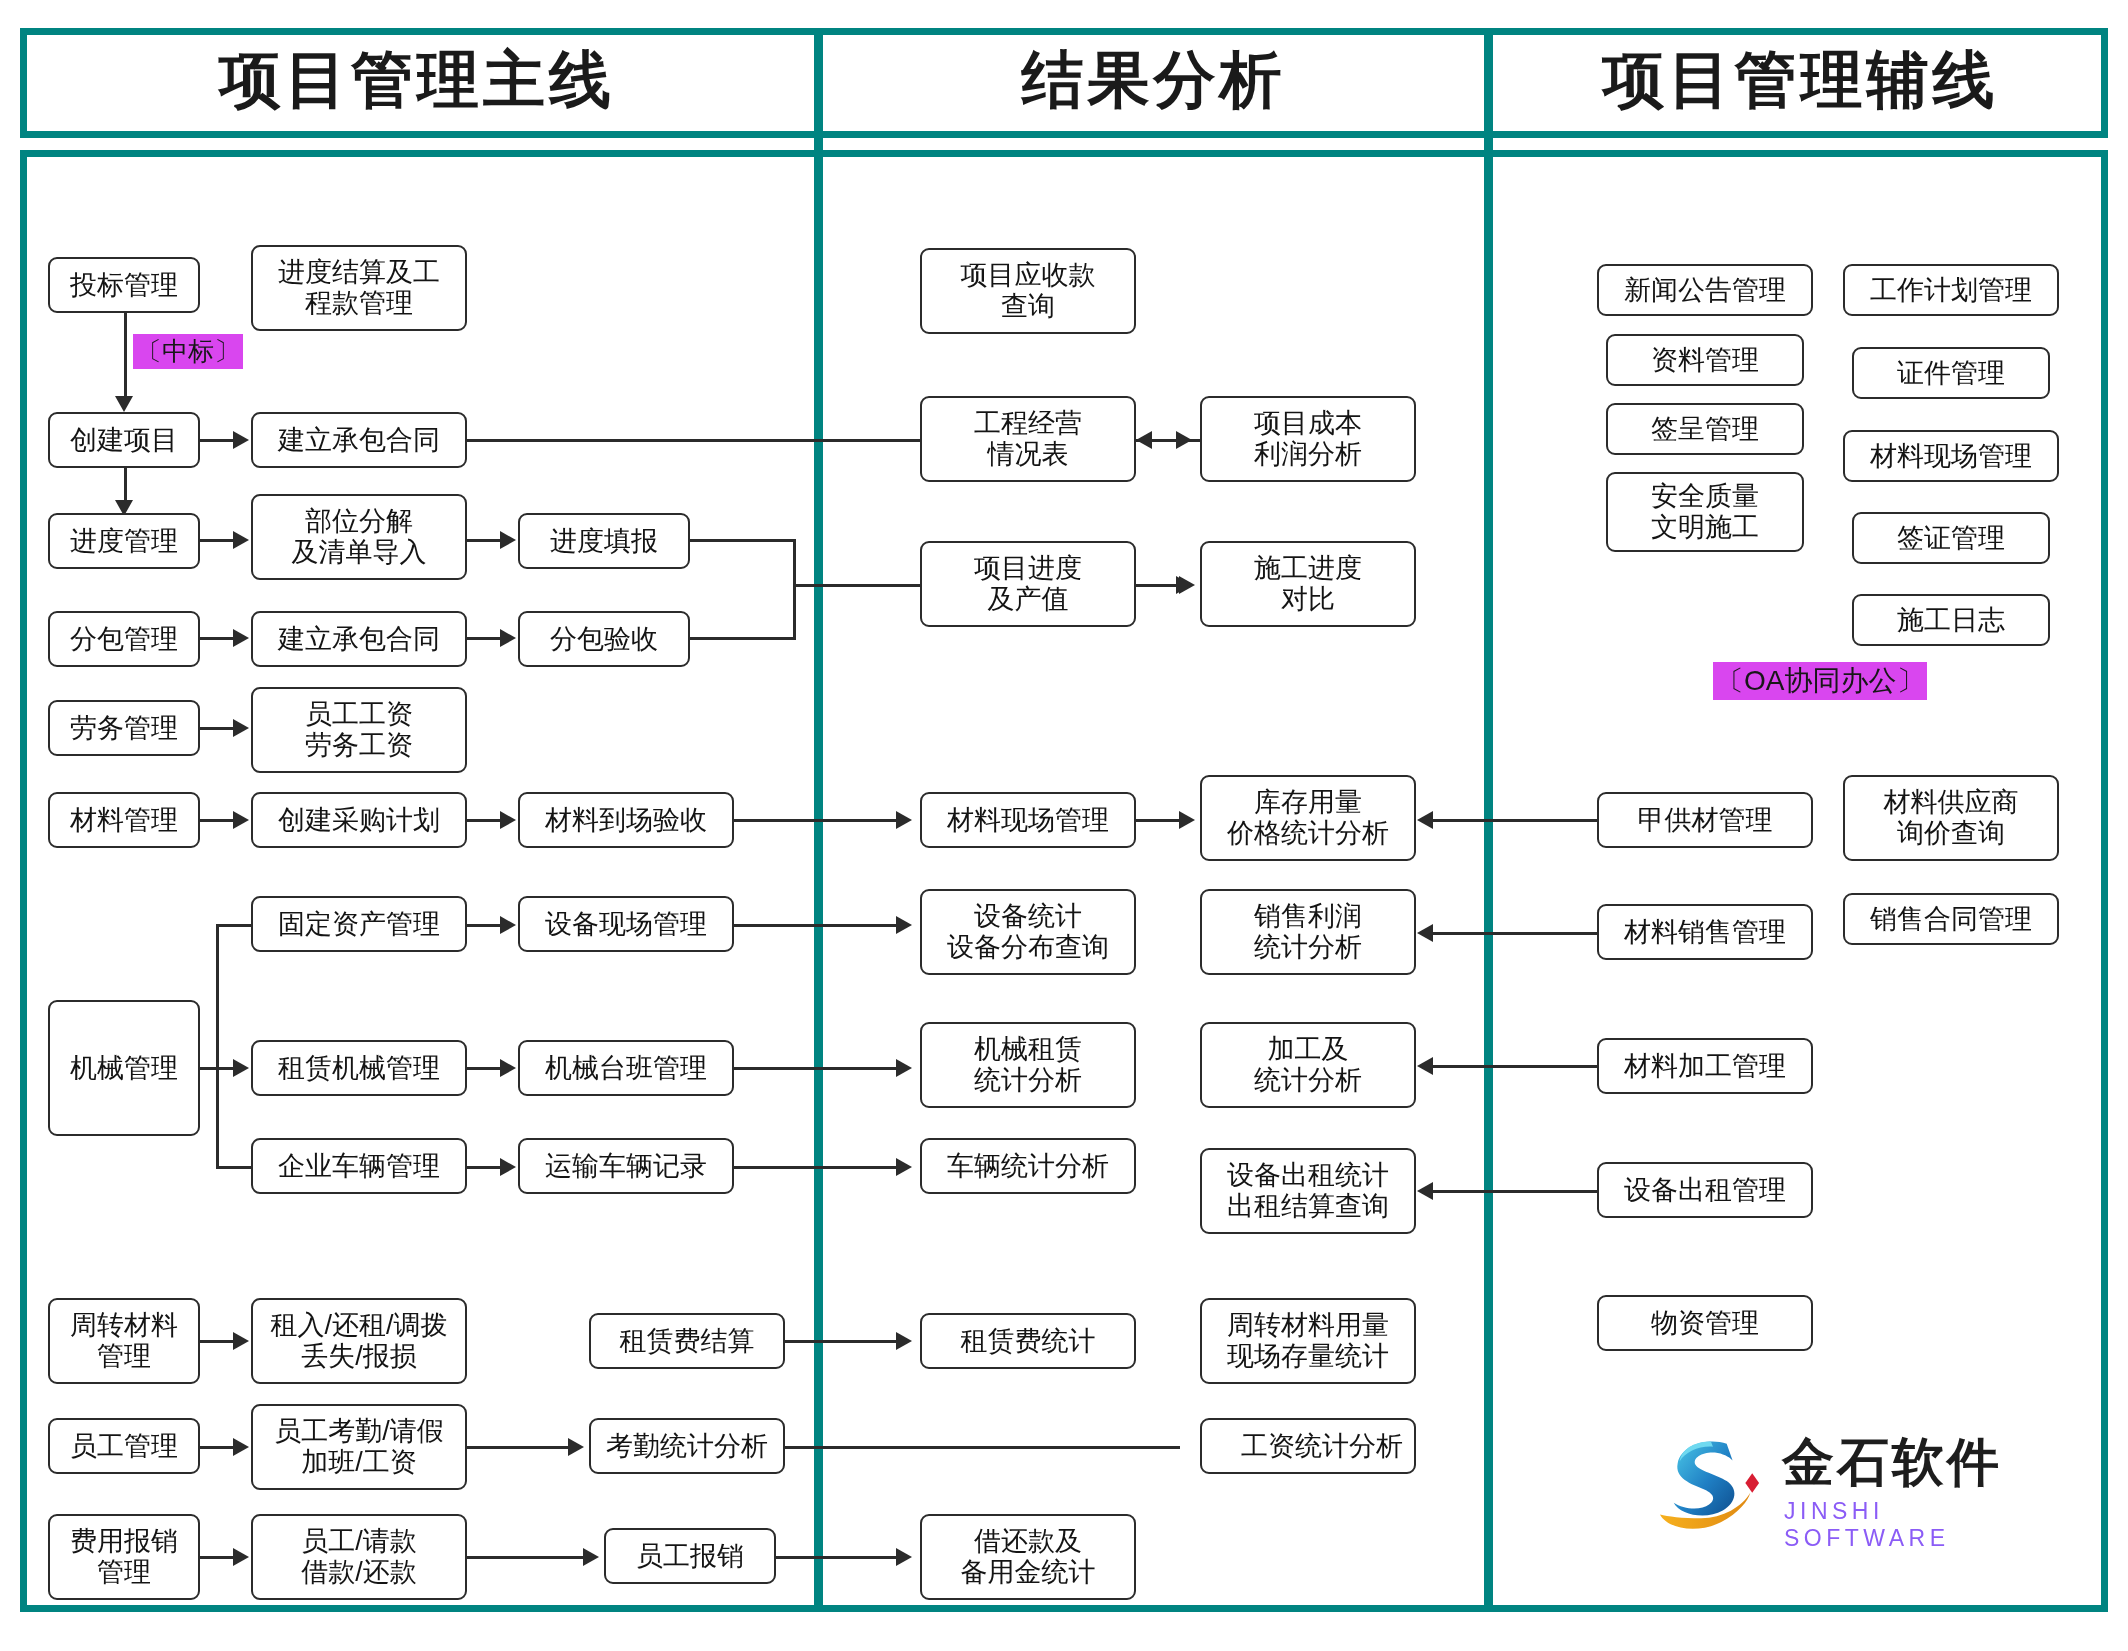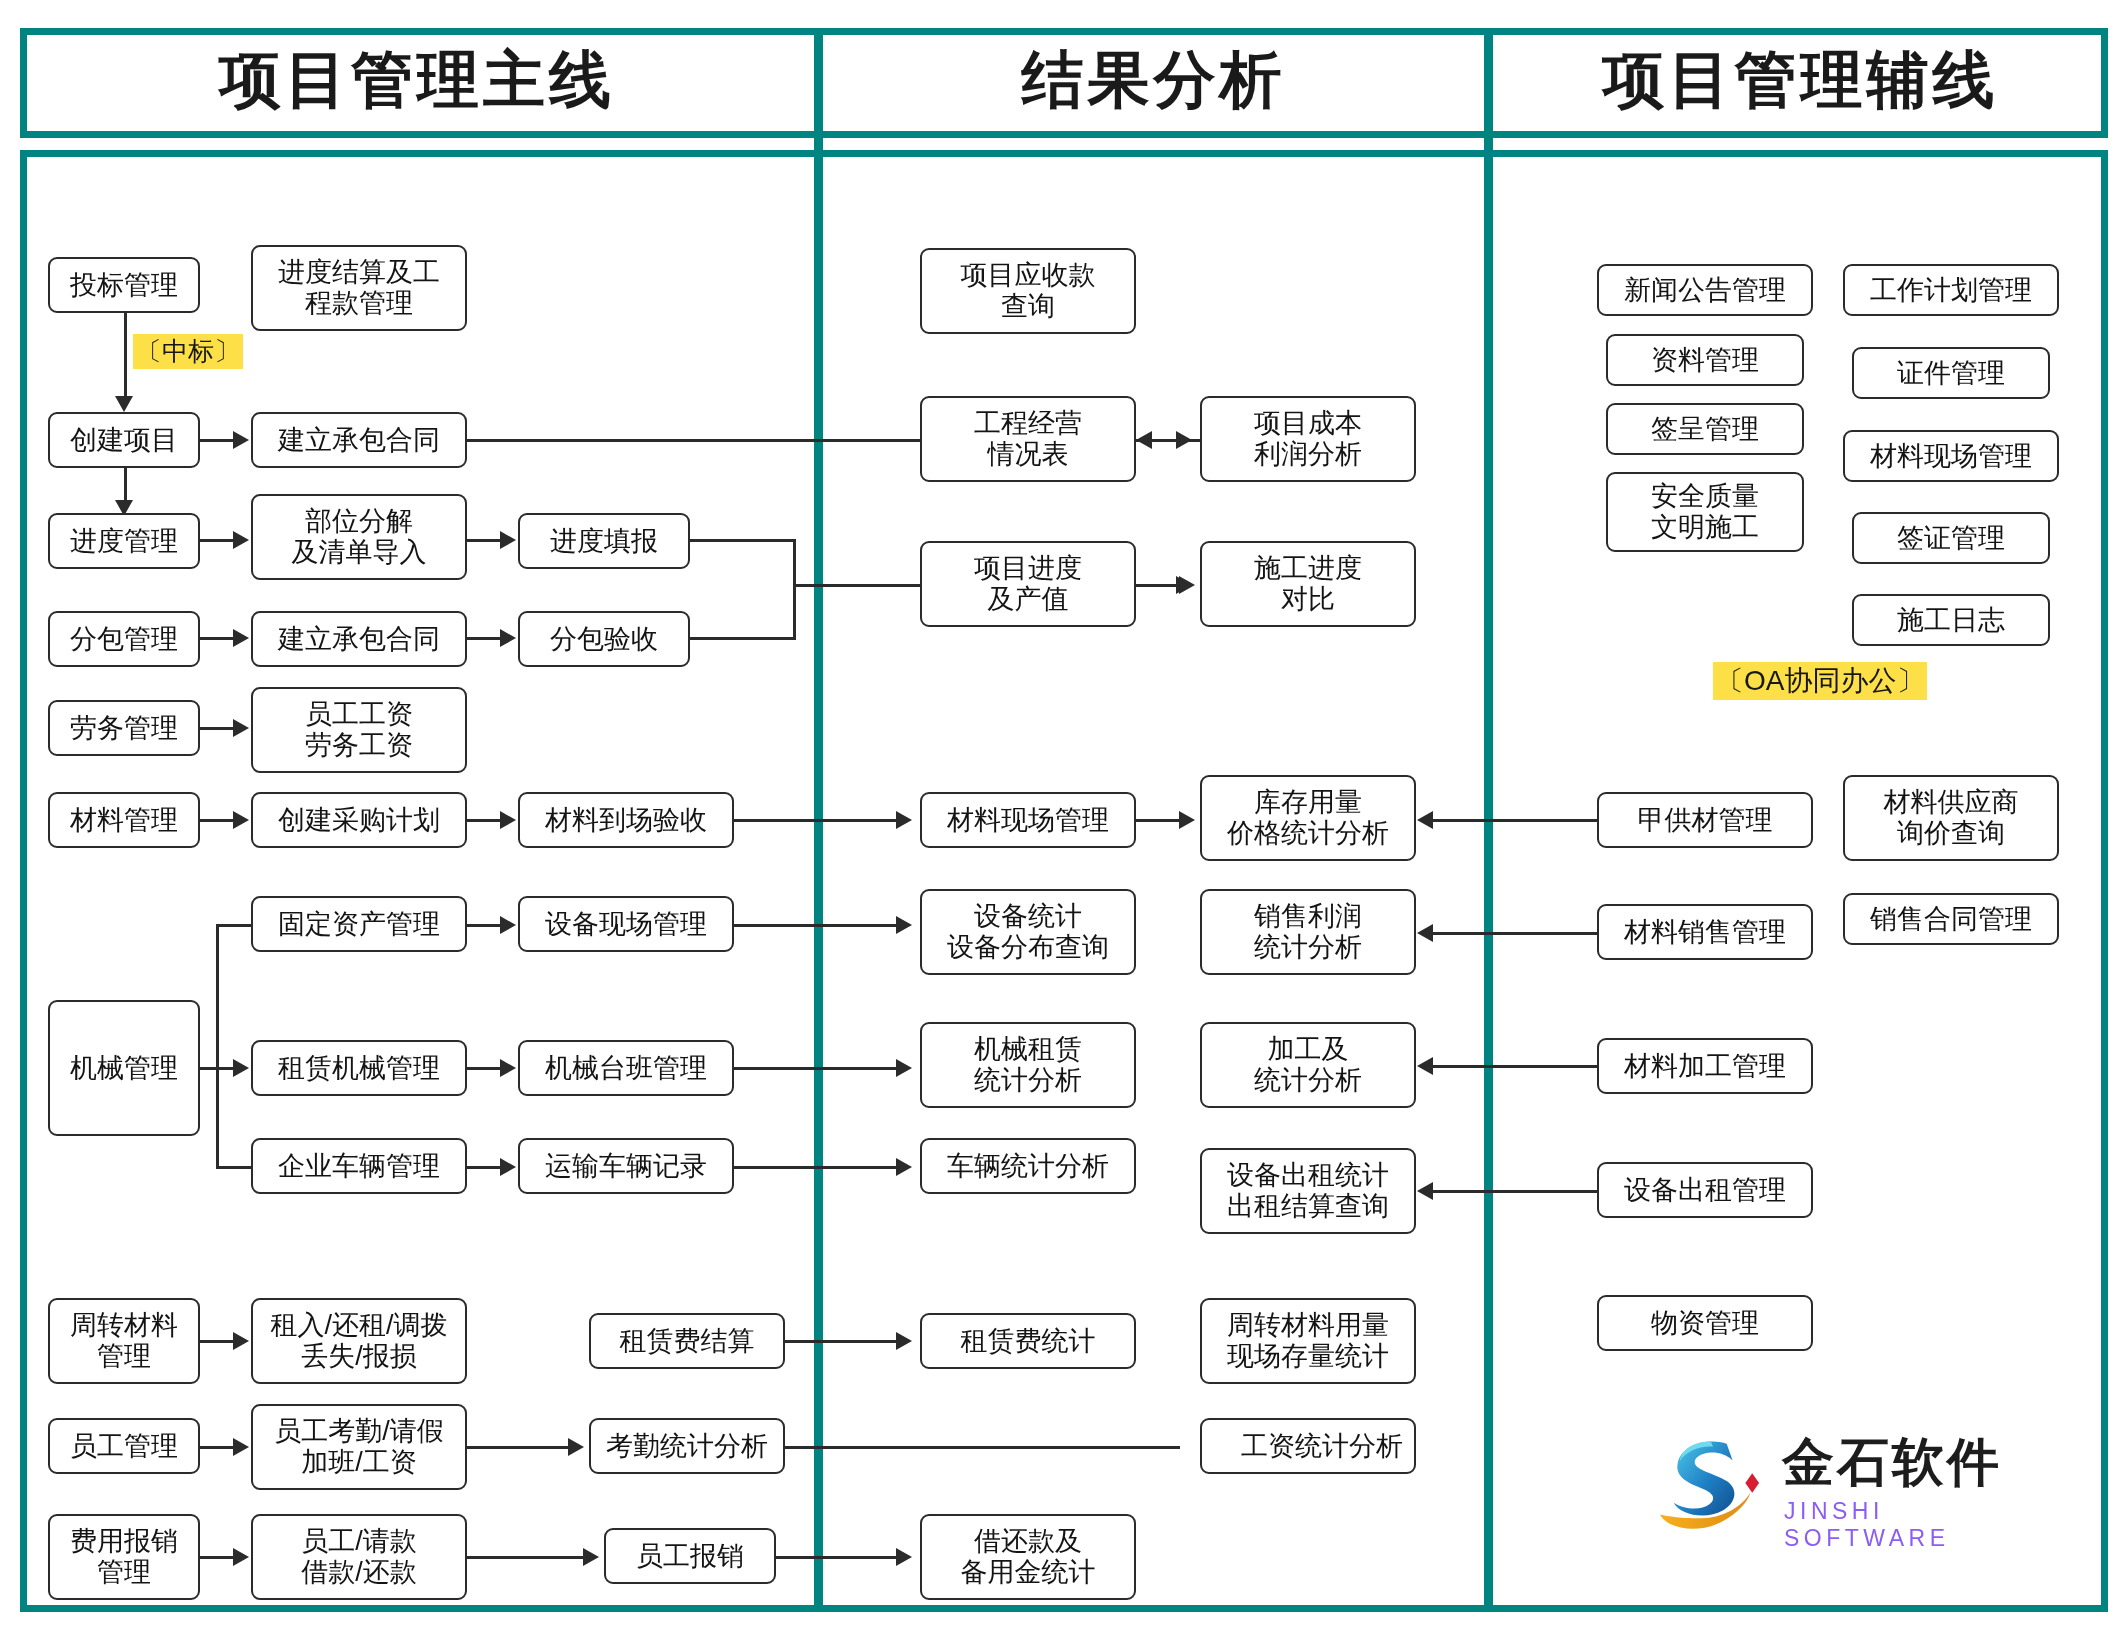--- a/index.html
+++ b/index.html
@@ -32,21 +32,21 @@
   .ln{position:absolute;background:#2b2b2b;z-index:3;}
   .lnh{height:2.5px;}
   .lnv{width:2.5px;}
   .ar{position:absolute;width:0;height:0;z-index:4;}
   .ar-r{border-top:9px solid transparent;border-bottom:9px solid transparent;border-left:16px solid #2b2b2b;}
   .ar-l{border-top:9px solid transparent;border-bottom:9px solid transparent;border-right:16px solid #2b2b2b;}
   .ar-d{border-left:9px solid transparent;border-right:9px solid transparent;border-top:16px solid #2b2b2b;}
 
   
   .brk{position:absolute;font-size:26px;color:#171717;white-space:nowrap;z-index:6;
-       background:#fde047;padding:0 3px;}
+       background:#d946ef;padding:0 3px;}
   .brk.big{font-size:28px;}
 
   
   .logo{position:absolute;left:1652px;top:1424px;width:390px;height:120px;z-index:7;}
   .logo-mark{position:absolute;left:0;top:8px;width:118px;height:104px;}
   .logo-cn{position:absolute;left:130px;top:4px;font-size:52px;font-weight:bold;
            letter-spacing:3px;color:#1d1d1d;font-family:"DejaVu Sans","Liberation Sans",sans-serif;}
   .logo-en{position:absolute;left:132px;top:74px;font-size:23px;letter-spacing:4.5px;color:#8b5cf6;}
 </style>
 </head>

